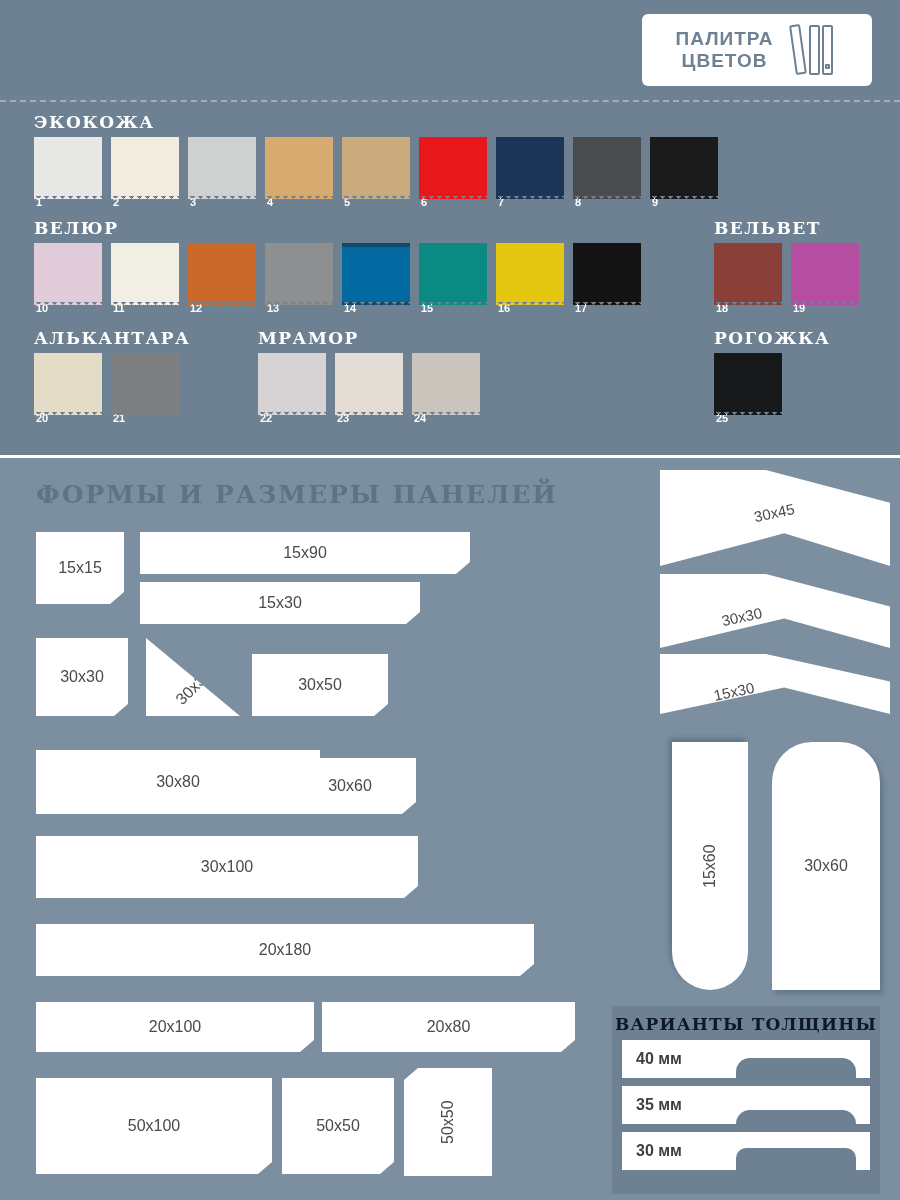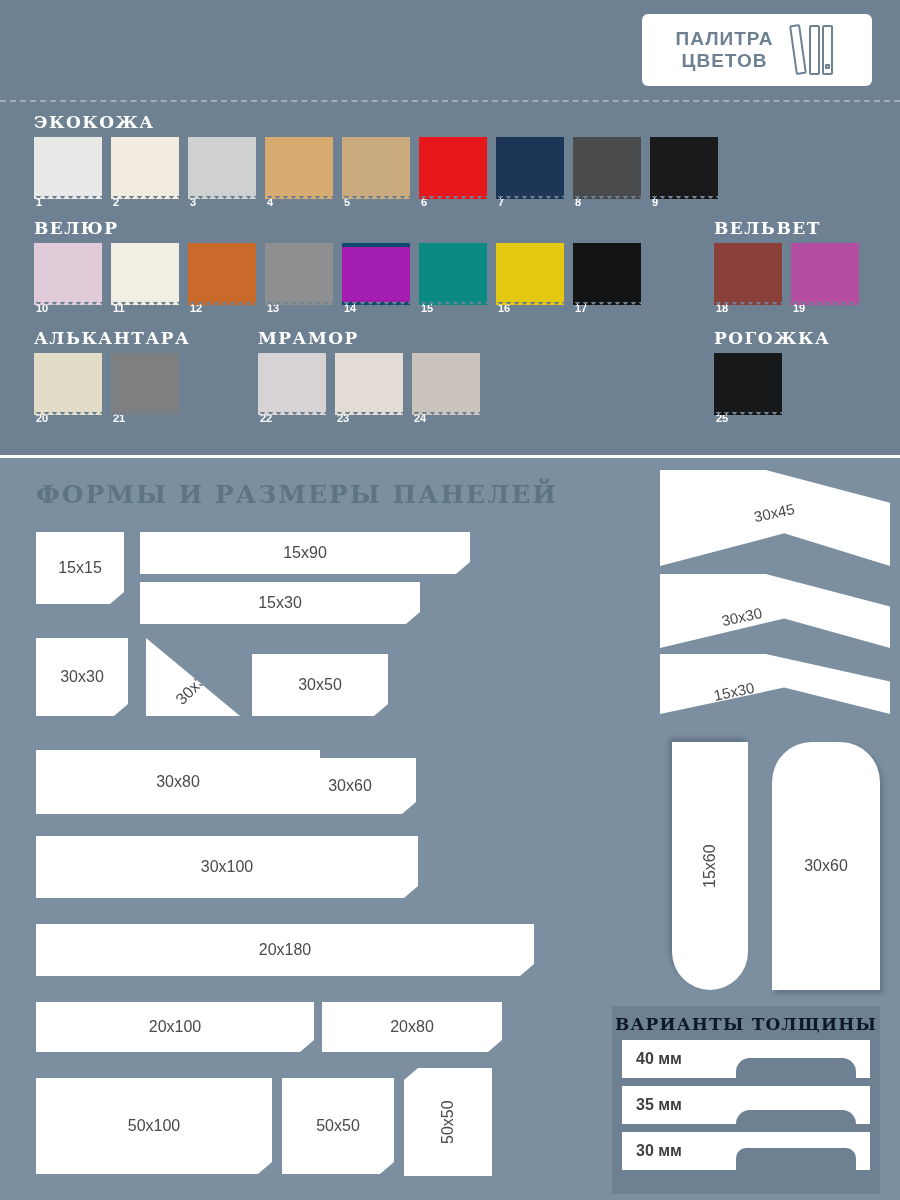--- a/index.html
+++ b/index.html
@@ -229,21 +229,21 @@
           </div>
         <div class="sw" style="--c:#f1efe4; background:#f1efe4;">
             <span class="num">11</span>
           </div>
         <div class="sw" style="--c:#c9692a; background:#c9692a;">
             <span class="num">12</span>
           </div>
         <div class="sw" style="--c:#8d8f91; background:#8d8f91;">
             <span class="num">13</span>
           </div>
-        <div class="sw" style="--c:#12496e; background:#a21caf;">
+        <div class="sw" style="--c:#12496e; background:#0369a1;">
             <span class="num">14</span>
           </div>
         <div class="sw" style="--c:#0b8a83; background:#0b8a83;">
             <span class="num">15</span>
           </div>
         <div class="sw" style="--c:#e3c711; background:#e3c711;">
             <span class="num">16</span>
           </div>
         <div class="sw" style="--c:#141414; background:#141414;">
             <span class="num">17</span>
@@ -334,21 +334,21 @@
         <span>30x100</span>
       </div>
 
     <div class="panel bevel" style="left:36px; top:466px; width:498px; height:52px;">
         <span>20x180</span>
       </div>
 
     <div class="panel bevel" style="left:36px; top:544px; width:278px; height:50px;">
         <span>20x100</span>
       </div>
-    <div class="panel bevel" style="left:322px; top:544px; width:180px; height:50px;">
+    <div class="panel bevel" style="left:322px; top:544px; width:253px; height:50px;">
         <span>20x80</span>
       </div>
 
     <div class="panel bevel" style="left:36px; top:620px; width:236px; height:96px;">
         <span>50x100</span>
       </div>
     <div class="panel bevel" style="left:282px; top:620px; width:112px; height:96px;">
         <span>50x50</span>
       </div>
     <div class="panel bevel vert" style="left:404px; top:610px; width:88px; height:108px;">

